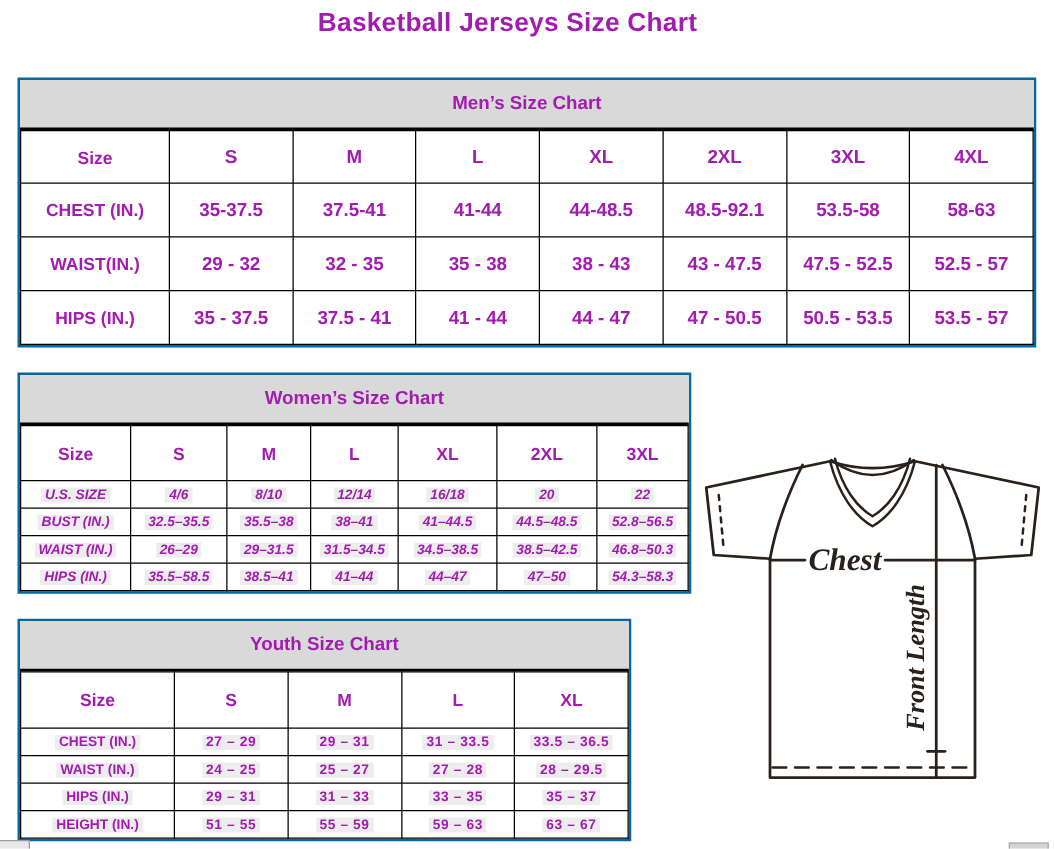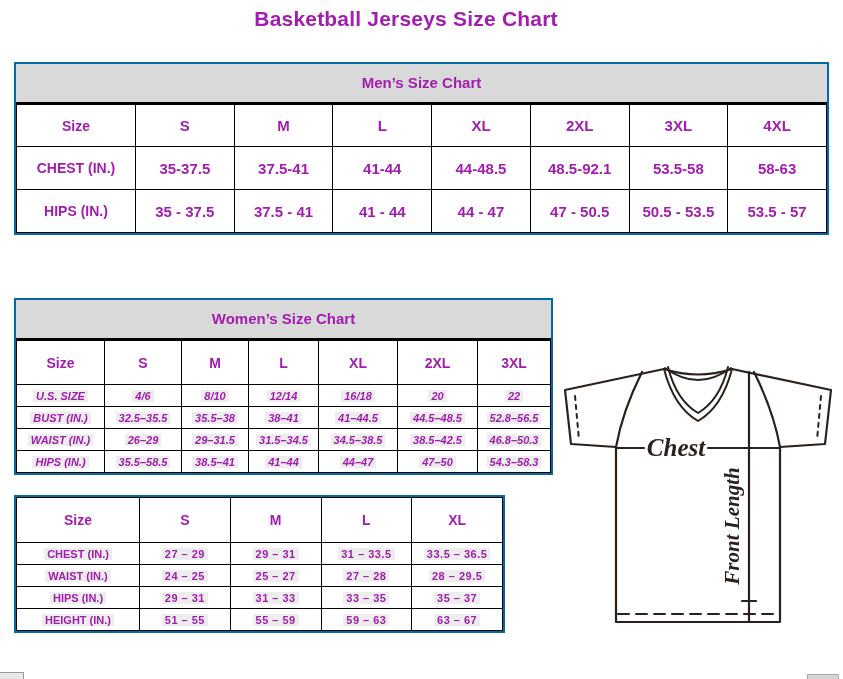--- a/index.html
+++ b/index.html
@@ -70,20 +70,30 @@
             <td>CHEST (IN.)</td>
             <td>35-37.5</td>
             <td>37.5-41</td>
             <td>41-44</td>
             <td>44-48.5</td>
             <td>48.5-92.1</td>
             <td>53.5-58</td>
             <td>58-63</td>
           </tr>
           <tr>
+            <td>WAIST(IN.)</td>
+            <td>29 - 32</td>
+            <td>32 - 35</td>
+            <td>35 - 38</td>
+            <td>38 - 43</td>
+            <td>43 - 47.5</td>
+            <td>47.5 - 52.5</td>
+            <td>52.5 - 57</td>
+          </tr>
+          <tr>
             <td>HIPS (IN.)</td>
             <td>35 - 37.5</td>
             <td>37.5 - 41</td>
             <td>41 - 44</td>
             <td>44 - 47</td>
             <td>47 - 50.5</td>
             <td>50.5 - 53.5</td>
             <td>53.5 - 57</td>
           </tr>
         </tbody>
@@ -139,20 +149,21 @@
             <td><span class="hlspan">41–44</span></td>
             <td><span class="hlspan">44–47</span></td>
             <td><span class="hlspan">47–50</span></td>
             <td><span class="hlspan">54.3–58.3</span></td>
           </tr>
         </tbody>
     </table>
   </div>
 
   <div class="chart youth">
+    <div class="caption">Youth Size Chart</div>
     <table class="hl">
       <thead>
           <tr>
             <th>Size</th>
             <th>S</th>
             <th>M</th>
             <th>L</th>
             <th>XL</th>
           </tr>
         </thead>

